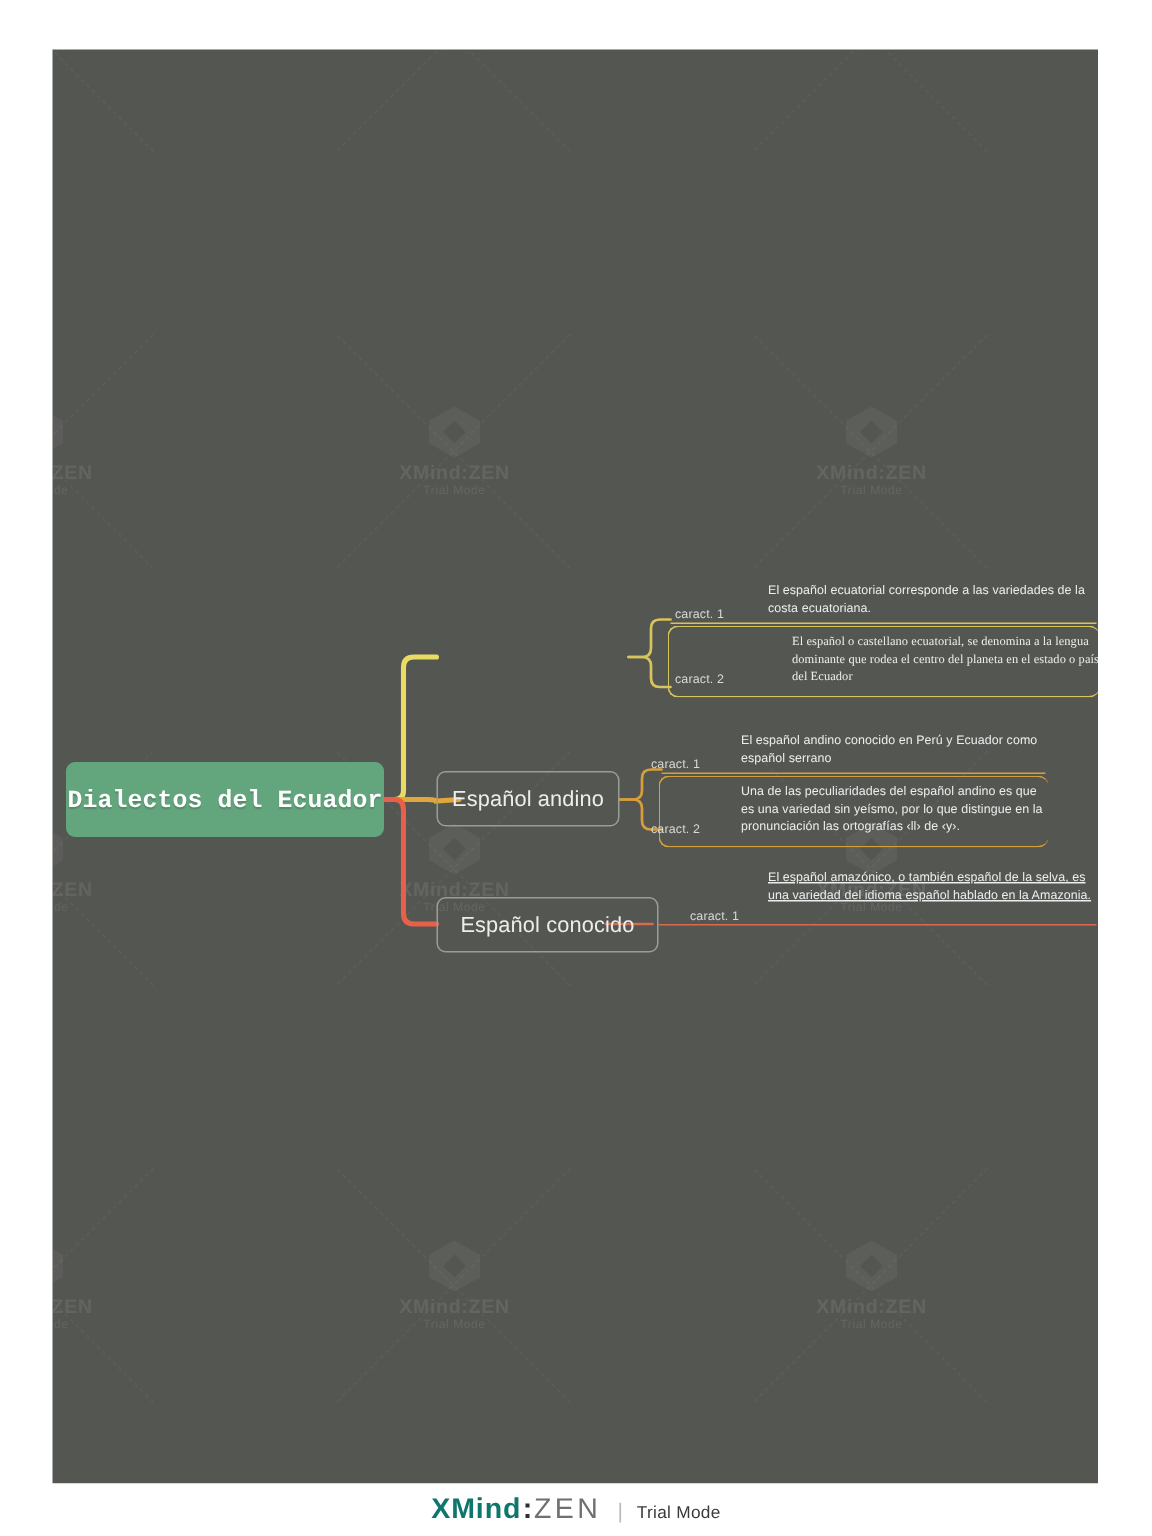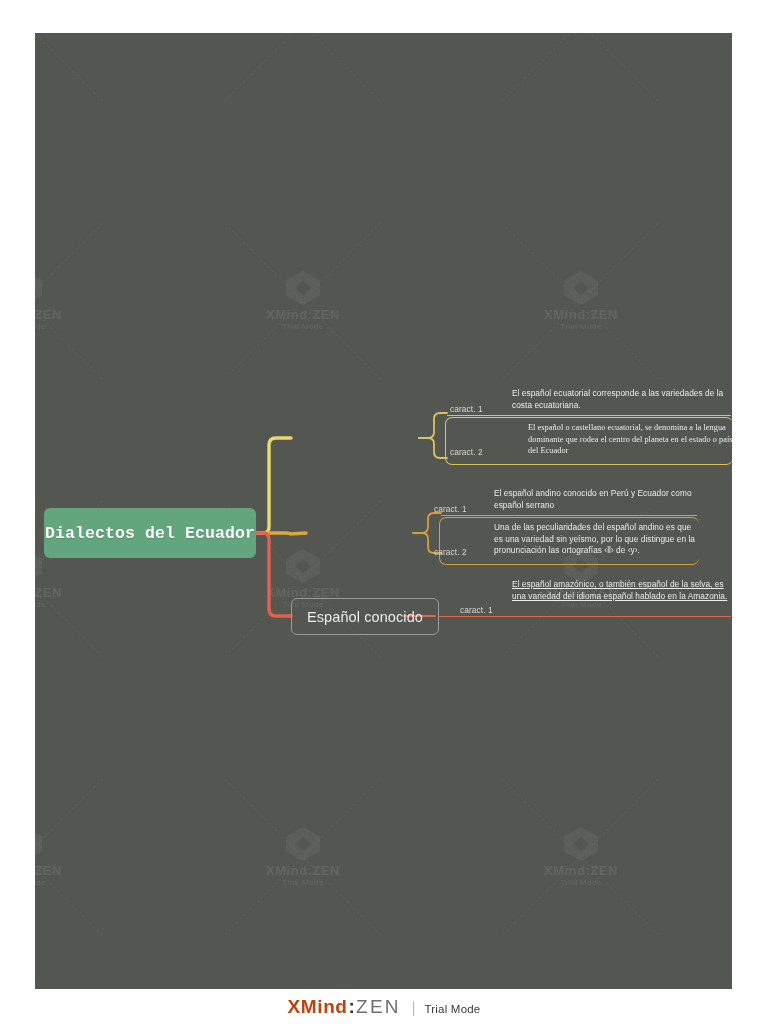--- a/index.html
+++ b/index.html
@@ -191,21 +191,21 @@
     background: #ffffff;
   }
   #footer .brand {
     display: flex;
     align-items: baseline;
     font-size: 19px;
     letter-spacing: 0.2px;
   }
   #footer .brand-x {
     font-weight: bold;
-    color: #c2410c;
+    color: #0f766e;
     letter-spacing: 0.6px;
   }
   #footer .brand-colon {
     font-weight: bold;
     color: #2f2f2f;
     margin: 0 1px;
   }
   #footer .brand-zen {
     color: #6f7072;
     letter-spacing: 2.2px;
@@ -374,20 +374,23 @@
         <div class="leaf-text" style="left:477px; top:355px; width:216px;">El español ecuatorial corresponde a las variedades de la costa ecuatoriana.</div>
         <div class="leaf-underline" style="left:412px; top:382px; width:284px;"></div>
       </div>
 
       <div class="leaf">
         <div class="leaf-box" style="left:410px; top:384px; width:288px; height:48px; border-right:none;"></div>
         <div class="leaf-label" style="left:415px; top:414px;">caract. 2</div>
         <div class="leaf-text" style="left:493px; top:389px; width:216px;font-family:Liberation Serif, serif;">El español o castellano ecuatorial, se denomina a la lengua dominante que rodea el centro del planeta en el estado o país del Ecuador</div>
       </div>
 
+      <div class="node branch-node" style="left:256px; top:481px; width:122px; height:37px;">
+        <span>Español andino</span>
+      </div>
 
       <div class="leaf">
         <div class="leaf-label" style="left:399px; top:471px;">caract. 1</div>
         <div class="leaf-text" style="left:459px; top:455px; width:205px;">El español andino conocido en Perú y Ecuador como español serrano</div>
         <div class="leaf-underline" style="left:406px; top:482px; width:256px; border-top-color:#d79e3d;"></div>
       </div>
 
       <div class="leaf">
         <div class="leaf-box" style="left:404px; top:484px; width:260px; height:48px; border-color:#d79e3d; border-right:none;"></div>
         <div class="leaf-label" style="left:399px; top:514px;">caract. 2</div>

